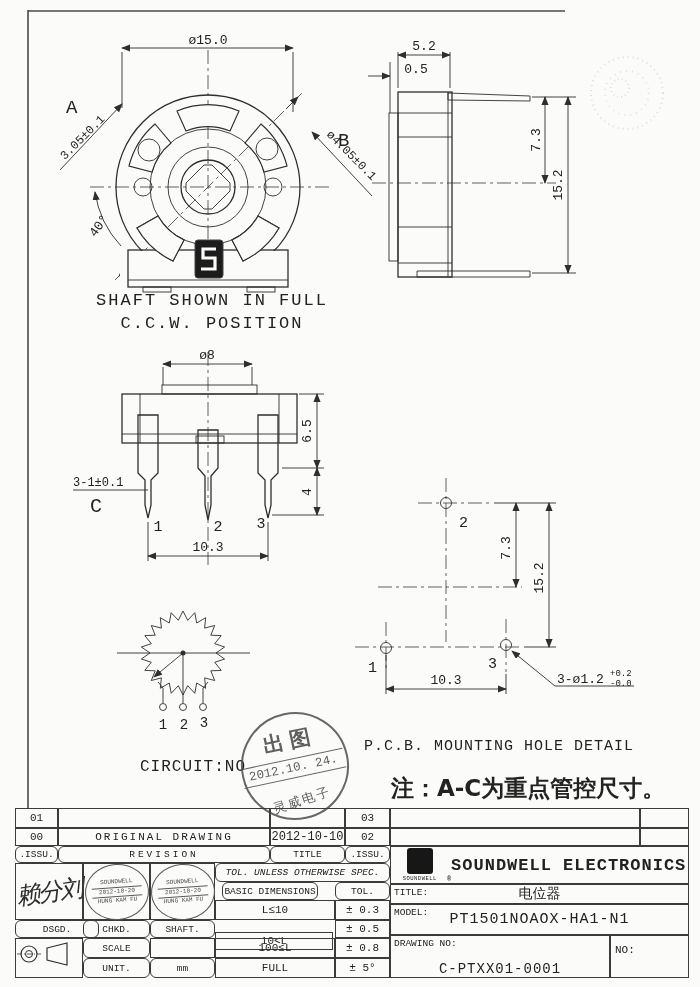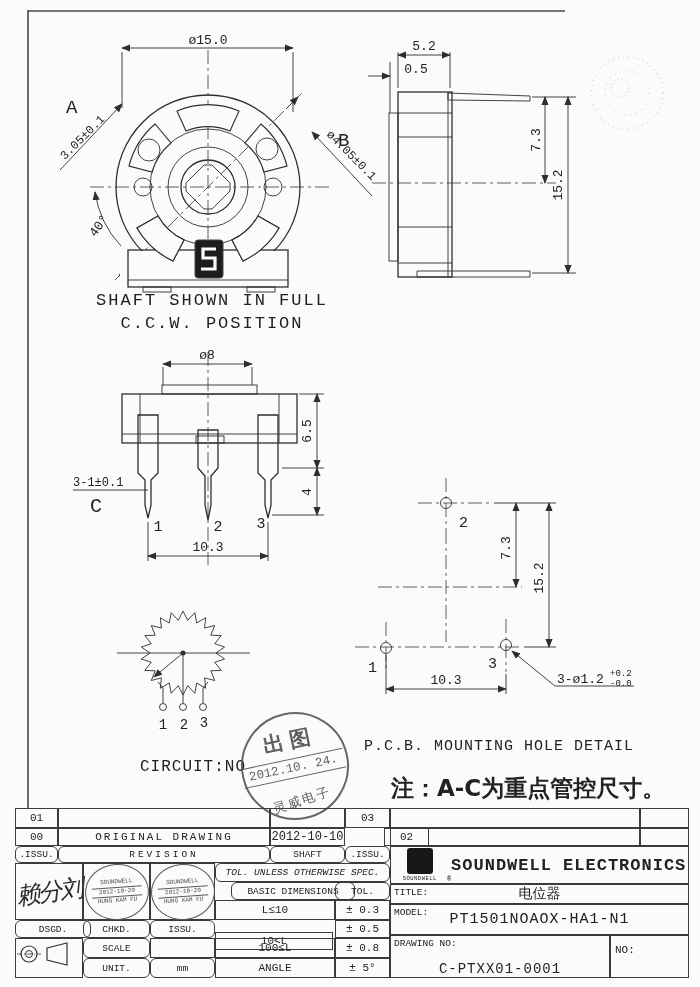--- a/index.html
+++ b/index.html
@@ -299,27 +299,27 @@
   <div class="cell" style="left:0;top:0;width:43px;height:20px;">01</div>
   <div class="cell" style="left:43px;top:0;width:212px;height:20px;"></div>
   <div class="cell" style="left:255px;top:0;width:75px;height:20px;"></div>
   <div class="cell" style="left:330px;top:0;width:45px;height:20px;">03</div>
   <div class="cell" style="left:375px;top:0;width:250px;height:20px;"></div>
   <div class="cell" style="left:625px;top:0;width:49px;height:20px;"></div>
 
   <div class="cell" style="left:0;top:20px;width:43px;height:18px;">00</div>
   <div class="cell" style="left:43px;top:20px;width:212px;height:18px;letter-spacing:2px;">ORIGINAL DRAWING</div>
   <div class="cell" style="left:255px;top:20px;width:75px;height:18px;font-size:12px;">2012-10-10</div>
-  <div class="cell" style="left:330px;top:20px;width:45px;height:18px;margin-left:39px;">02</div>
+  <div class="cell" style="left:330px;top:20px;width:45px;height:18px;">02</div>
   <div class="cell" style="left:375px;top:20px;width:250px;height:18px;"></div>
   <div class="cell" style="left:625px;top:20px;width:49px;height:18px;"></div>
 
   <div class="cell small" style="left:0;top:38px;width:43px;height:17px;">.ISSU.</div>
   <div class="cell small" style="left:43px;top:38px;width:212px;height:17px;letter-spacing:3px;">REVISION</div>
-  <div class="cell small" style="left:255px;top:38px;width:75px;height:17px;">SHAFT</div>
+  <div class="cell small" style="left:255px;top:38px;width:75px;height:17px;">TITLE</div>
   <div class="cell small" style="left:330px;top:38px;width:45px;height:17px;">.ISSU.</div>
 
   <div class="cell" style="left:0;top:55px;width:68px;height:57px;">
     <span class="signature">赖分刘</span>
   </div>
   <div class="cell" style="left:68px;top:55px;width:67px;height:57px;">
     <div class="oval-stamp">
       <div>SOUNDWELL</div>
       <div class="mid">2012-10-20</div>
       <div>HUNG KAM FU</div>
@@ -327,34 +327,34 @@
   </div>
   <div class="cell" style="left:135px;top:55px;width:65px;height:57px;">
     <div class="oval-stamp">
       <div>SOUNDWELL</div>
       <div class="mid">2012-10-20</div>
       <div>HUNG KAM FU</div>
     </div>
   </div>
 
   <div class="cell small" style="left:200px;top:55px;width:175px;height:19px;font-style:italic;">TOL. UNLESS OTHERWISE SPEC.</div>
-  <div class="cell small" style="left:216px;top:74px;width:124px;height:18px;">BASIC DIMENSIONS</div>
+  <div class="cell small" style="left:207px;top:74px;width:96px;height:18px;">BASIC DIMENSIONS</div>
   <div class="cell small" style="left:320px;top:74px;width:55px;height:18px;">TOL.</div>
   <div class="cell" style="left:200px;top:92px;width:120px;height:20px;">L≤10</div>
   <div class="cell" style="left:320px;top:92px;width:55px;height:20px;">± 0.3</div>
   <div class="cell" style="left:200px;top:124px;width:118px;height:18px;">10&lt;L</div>
   <div class="cell" style="left:320px;top:112px;width:55px;height:18px;">± 0.5</div>
   <div class="cell" style="left:200px;top:130px;width:120px;height:20px;">100≤L</div>
   <div class="cell" style="left:320px;top:130px;width:55px;height:20px;">± 0.8</div>
-  <div class="cell" style="left:200px;top:150px;width:120px;height:20px;">ANGLE</div>
+  <div class="cell" style="left:200px;top:150px;width:120px;height:20px;">FULL</div>
   <div class="cell" style="left:320px;top:150px;width:55px;height:20px;">± 5°</div>
 
-  <div class="cell small" style="left:0;top:112px;width:76px;height:18px;">DSGD.</div>
+  <div class="cell small" style="left:0;top:112px;width:84px;height:18px;">DSGD.</div>
   <div class="cell small" style="left:68px;top:112px;width:67px;height:18px;">CHKD.</div>
-  <div class="cell small" style="left:135px;top:112px;width:65px;height:18px;">ISSU.</div>
+  <div class="cell small" style="left:135px;top:112px;width:65px;height:18px;">SHAFT.</div>
 
   <div class="cell" style="left:0;top:130px;width:68px;height:40px;">
     <svg width="58" height="30" viewBox="0 0 58 30">
       <circle cx="13" cy="15" r="8" fill="none" stroke="#333" stroke-width="1.2"></circle>
       <circle cx="13" cy="15" r="3.5" fill="none" stroke="#333" stroke-width="1"></circle>
       <line x1="1" y1="15" x2="25" y2="15" stroke="#333" stroke-width="0.8" stroke-dasharray="5 2 1 2"></line>
       <polygon points="31,9 51,4 51,26 31,21" fill="none" stroke="#333" stroke-width="1.2"></polygon>
     </svg>
   </div>
   <div class="cell small" style="left:68px;top:130px;width:67px;height:20px;">SCALE</div>

